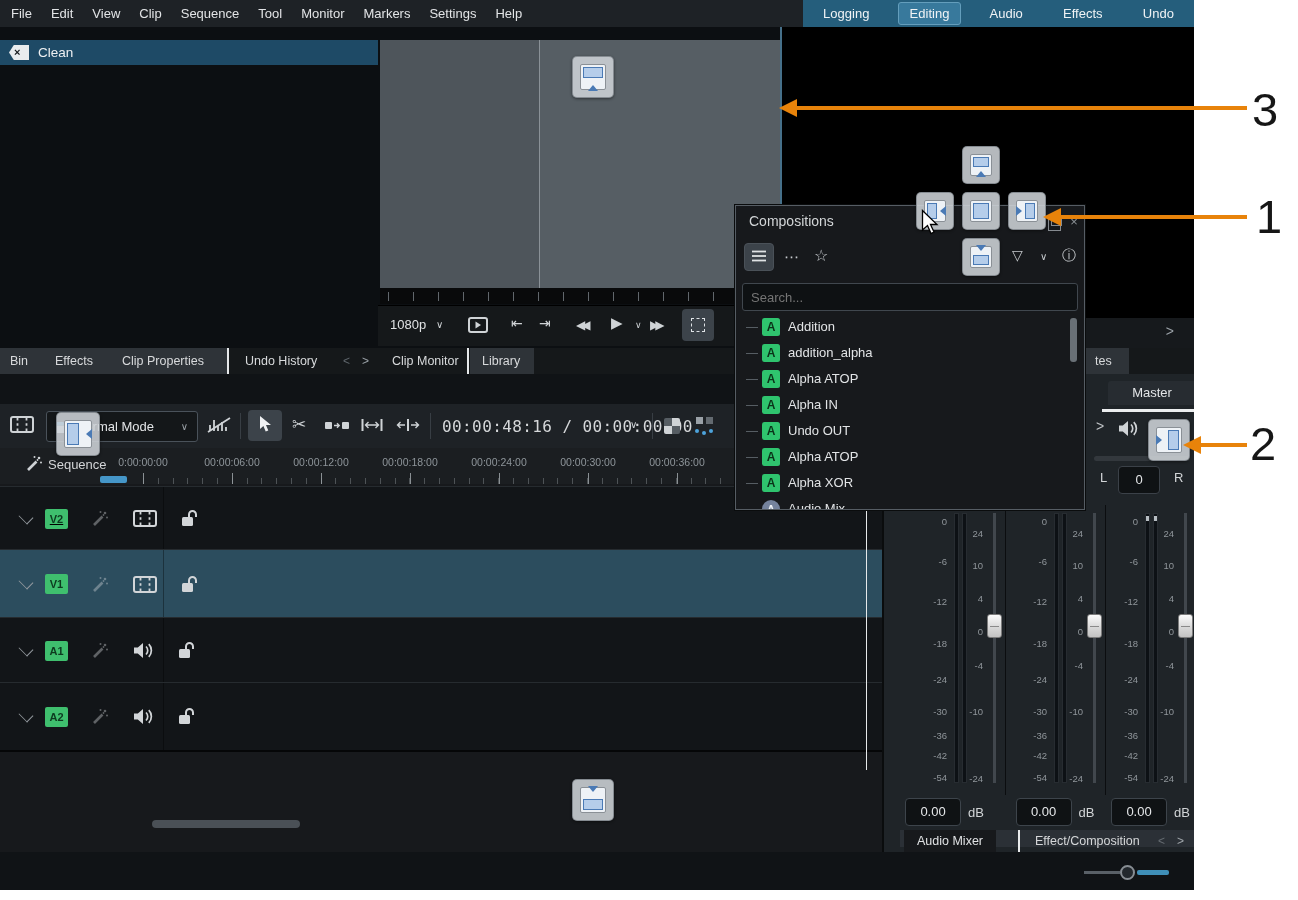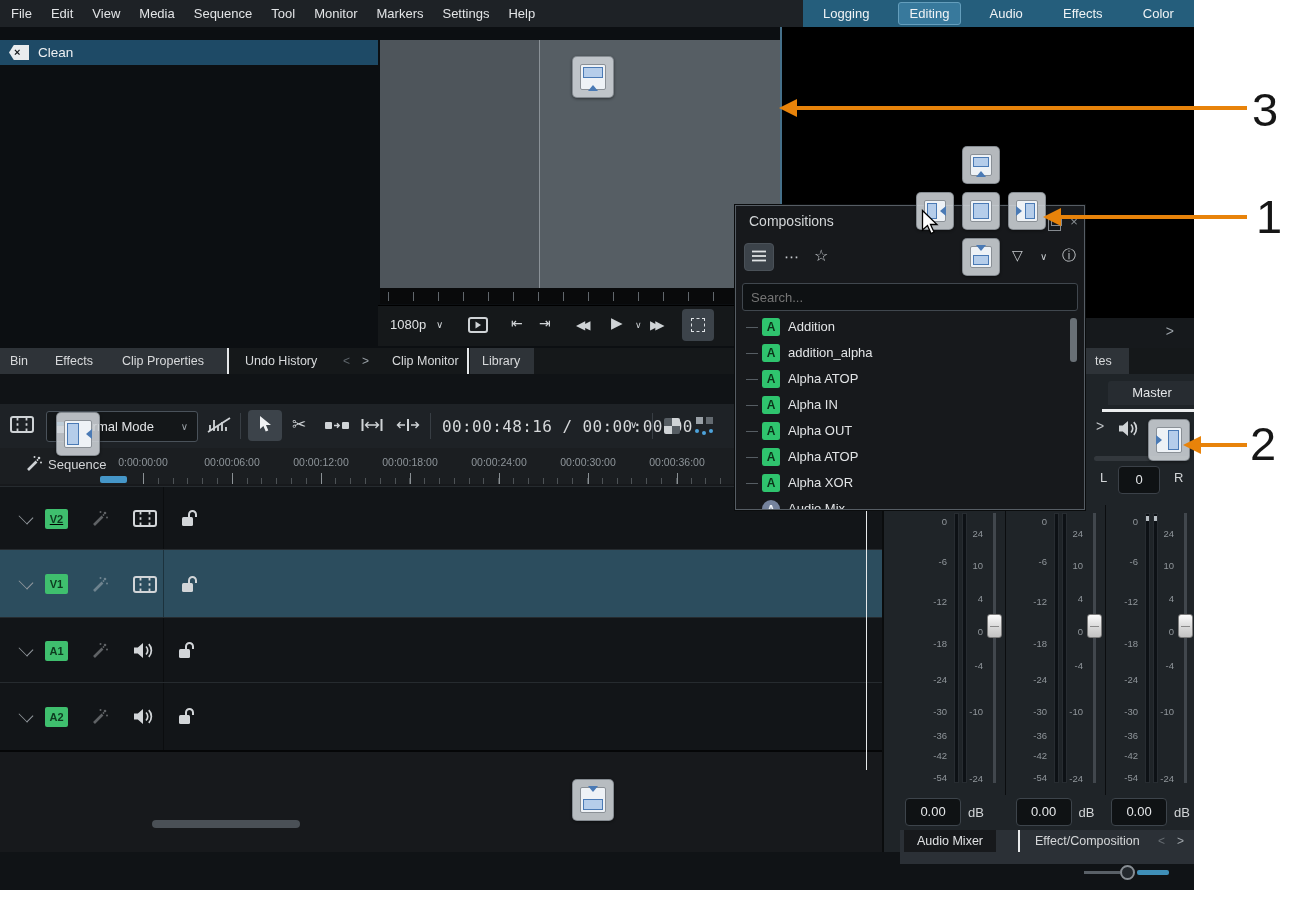--- a/index.html
+++ b/index.html
@@ -109,21 +109,21 @@
   .strip.master .bar::before{content:"";position:absolute;left:0;right:0;top:2px;height:5px;background:#b7bdc2;}
   .ftrack{position:absolute;right:9px;top:8px;width:3px;height:270px;background:#41474d;}
   .fhandle{position:absolute;right:3px;top:calc(8px + 113px - 12px);width:15px;height:24px;border-radius:3px;
            background:linear-gradient(#fbfbfb,#d9d9d9 55%,#c3c3c3);border:1px solid #7c7c7c;box-sizing:border-box;}
   .fhandle::after{content:"";position:absolute;left:2px;right:2px;top:11px;height:1px;background:#8a8a8a;}
   .gains{position:absolute;left:0;top:421px;width:312px;height:34px;display:grid;grid-template-columns:121px 100px 91px;}
   .gain-cell{display:flex;align-items:center;justify-content:center;gap:7px;}
   .gain-box{width:54px;height:26px;background:#0f1214;border:1px solid #3d444b;border-radius:4px;color:#e5e7e9;
             font-size:13px;text-align:center;line-height:26px;}
   .gain-unit{color:#d2d5d7;font-size:13px;}
-  .mx-tabs{position:absolute;left:16px;top:456px;width:296px;height:34px;background:#2b3036;}
+  .mx-tabs{position:absolute;left:16px;top:456px;width:296px;height:17px;background:#2b3036;}
   .mx-tab{position:absolute;top:0;line-height:22px;font-size:12.5px;padding:0 13px;color:#d5d7d9;white-space:nowrap;}
   .mx-tab.active{background:#17191c;color:#e0e2e4;}
   .mx-sep{position:absolute;left:118px;top:0;width:2px;height:22px;background:#e9ebec;}
 
   
   .statusbar{position:absolute;left:0;top:852px;width:1194px;height:38px;background:#1e2226;border-top:2px solid #07090b;box-sizing:border-box;margin-top:48px;}
   .sel-lbl{position:absolute;left:750px;top:10px;font-size:14px;color:#d8dadc;}
   .sbtns{position:absolute;left:806px;top:4px;display:flex;gap:5px;}
   .sbtn{width:28px;height:28px;background:#31373d;border:1px solid #3d434a;border-radius:4px;box-sizing:border-box;
         display:flex;align-items:center;justify-content:center;color:#d3d6d8;position:relative;}
@@ -183,34 +183,34 @@
 <body>
 
 <div class="stage">
   <div class="app">
 
     <div class="menubar">
       <div class="menu-items" id="menu-items">
           <span class="menu-item">File</span>
           <span class="menu-item">Edit</span>
           <span class="menu-item">View</span>
-          <span class="menu-item">Media</span>
+          <span class="menu-item">Clip</span>
           <span class="menu-item">Sequence</span>
           <span class="menu-item">Tool</span>
           <span class="menu-item">Monitor</span>
           <span class="menu-item">Markers</span>
           <span class="menu-item">Settings</span>
           <span class="menu-item">Help</span>
         </div>
       <div class="ws-tabs" id="ws-tabs">
           <span class="ws-tab">Logging</span>
           <span class="ws-tab active">Editing</span>
           <span class="ws-tab">Audio</span>
           <span class="ws-tab">Effects</span>
-          <span class="ws-tab">Color</span>
+          <span class="ws-tab">Undo</span>
         </div>
     </div>
 
     <div class="bin-panel">
       <div class="bin-row">
         <span class="clean-icon">
             <span class="clean-x">×</span>
           </span>
         <span class="bin-label">Clean</span>
       </div>
@@ -695,21 +695,21 @@
             <span class="cp-label">Alpha ATOP</span>
           </div>
           <div class="cp-row" style="top: 78px;">
             <span class="cp-dash"></span>
             <span class="cp-icon">A</span>
             <span class="cp-label">Alpha IN</span>
           </div>
           <div class="cp-row" style="top: 104px;">
             <span class="cp-dash"></span>
             <span class="cp-icon">A</span>
-            <span class="cp-label">Alpha OUT</span>
+            <span class="cp-label">Undo OUT</span>
           </div>
           <div class="cp-row" style="top: 130px;">
             <span class="cp-dash"></span>
             <span class="cp-icon">A</span>
             <span class="cp-label">Alpha ATOP</span>
           </div>
           <div class="cp-row" style="top: 156px;">
             <span class="cp-dash"></span>
             <span class="cp-icon">A</span>
             <span class="cp-label">Alpha XOR</span>

